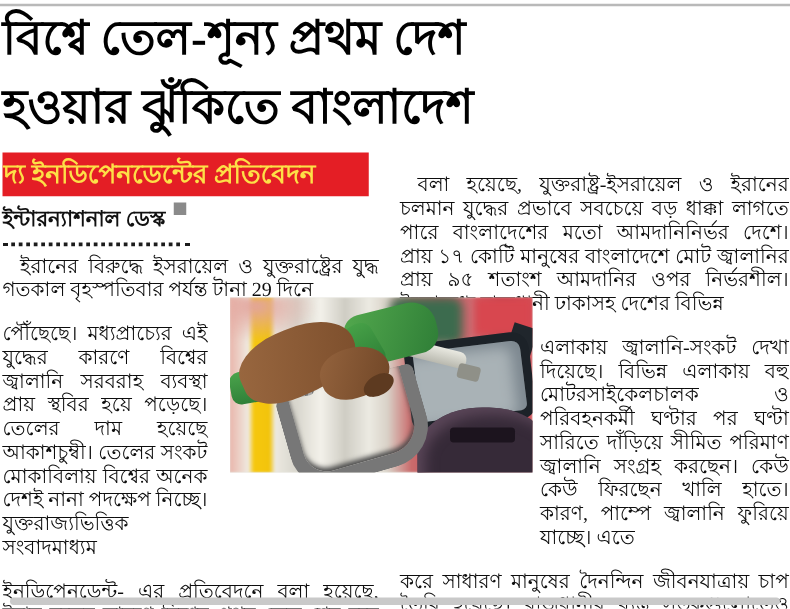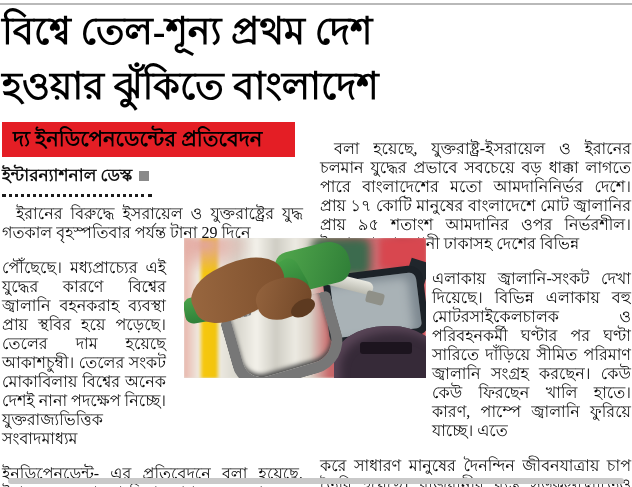--- a/index.html
+++ b/index.html
@@ -13,24 +13,24 @@
     font-weight:bold;color:#000;font-size:38px;line-height:55px;
     letter-spacing:0px;
   }
   .headline div{white-space:nowrap;}
   
   .col-left{position:absolute;top:122px;left:2px;width:301px;}
   .col-right{position:absolute;top:123px;left:320px;width:311px;}
   .kicker{
     width:293px;height:35px;box-sizing:border-box;
     background:var(--red,#e41e25);
-    color:#000000;font-weight:bold;font-size:21px;line-height:35px;
-    padding-left:11px;
+    color:#fde047;font-weight:bold;font-size:21px;line-height:35px;
+    padding-left:1px;
   }
-  .byline-row{margin-top:5px;display:flex;align-items:center;gap:7px;
+  .byline-row{margin-top:5px;display:flex;gap:7px;
     font-size:17px;font-weight:bold;color:#111;}
   .byline-sq{width:10px;height:10px;background:#8a8a8a;flex:0 0 auto;}
   .dots{width:150px;border-bottom:3px dotted #1c1c1c;height:3px;margin-top:1px;}
   .body-txt{
     font-size:16px;line-height:19px;text-align:justify;color:#0d0d0d;
   }
   .seg-top-l{margin-top:7px;min-height:38px;}
   .seg-narrow-l{width:164px;min-height:171px;}
   .seg-bottom-l{width:301px;}
   .seg-top-r{min-height:114px;}
@@ -95,21 +95,21 @@
   </div>
 
   <div class="col-left">
     <div class="kicker">দ্য ইনডিপেনডেন্টের প্রতিবেদন</div>
     <div class="byline-row">
       <span>ইন্টারন্যাশনাল ডেস্ক</span>
       <span class="byline-sq"></span>
     </div>
     <div class="dots"></div>
     <p class="body-txt seg-top-l indent">ইরানের বিরুদ্ধে ইসরায়েল ও যুক্তরাষ্ট্রের যুদ্ধ গতকাল বৃহস্পতিবার পর্যন্ত টানা 29 দিনে</p>
-    <p class="body-txt seg-narrow-l">পৌঁছেছে। মধ্যপ্রাচ্যের এই যুদ্ধের কারণে বিশ্বের জ্বালানি বহনকরাহ ব্যবস্থা প্রায় স্থবির হয়ে পড়েছে। তেলের দাম হয়েছে আকাশচুম্বী। তেলের সংকট মোকাবিলায় বিশ্বের অনেক দেশই নানা পদক্ষেপ নিচ্ছে। যুক্তরাজ্যভিত্তিক সংবাদমাধ্যম</p>
+    <p class="body-txt seg-narrow-l">পৌঁছেছে। মধ্যপ্রাচ্যের এই যুদ্ধের কারণে বিশ্বের জ্বালানি সরবরাহ ব্যবস্থা প্রায় স্থবির হয়ে পড়েছে। তেলের দাম হয়েছে আকাশচুম্বী। তেলের সংকট মোকাবিলায় বিশ্বের অনেক দেশই নানা পদক্ষেপ নিচ্ছে। যুক্তরাজ্যভিত্তিক সংবাদমাধ্যম</p>
     <p class="body-txt seg-bottom-l">ইনডিপেনডেন্ট- এর প্রতিবেদনে বলা হয়েছে, ইরান যুদ্ধের কারণে বিশ্বের প্রথম তেল শেষ হয়ে যাওয়া দেশ হতে পারে বাংলাদেশ। গত বুধবার ইনডিপেনডেন্ট এই রিপোর্ট প্রকাশ করেছে। এতে</p>
   </div>
 
   <div class="col-right">
     <p class="body-txt seg-top-r indent">বলা হয়েছে, যুক্তরাষ্ট্র-ইসরায়েল ও ইরানের চলমান যুদ্ধের প্রভাবে সবচেয়ে বড় ধাক্কা লাগতে পারে বাংলাদেশের মতো আমদানিনির্ভর দেশে। প্রায় ১৭ কোটি মানুষের বাংলাদেশে মোট জ্বালানির প্রায় ৯৫ শতাংশ আমদানির ওপর নির্ভরশীল। ইতোমধ্যে রাজধানী ঢাকাসহ দেশের বিভিন্ন</p>
     <p class="body-txt seg-narrow-r">এলাকায় জ্বালানি-সংকট দেখা দিয়েছে। বিভিন্ন এলাকায় বহু মোটরসাইকেলচালক ও পরিবহনকর্মী ঘণ্টার পর ঘণ্টা সারিতে দাঁড়িয়ে সীমিত পরিমাণ জ্বালানি সংগ্রহ করছেন। কেউ কেউ ফিরছেন খালি হাতে। কারণ, পাম্পে জ্বালানি ফুরিয়ে যাচ্ছে। এতে</p>
     <p class="body-txt seg-bottom-r">করে সাধারণ মানুষের দৈনন্দিন জীবনযাত্রায় চাপ তৈরি হয়েছে। রাজধানীর ব্যস্ত সড়কগুলোতেও যানবাহনের সংখ্যা কমে এসেছে। অন্যদিকে যুদ্ধ</p>
 
   </div>
 

